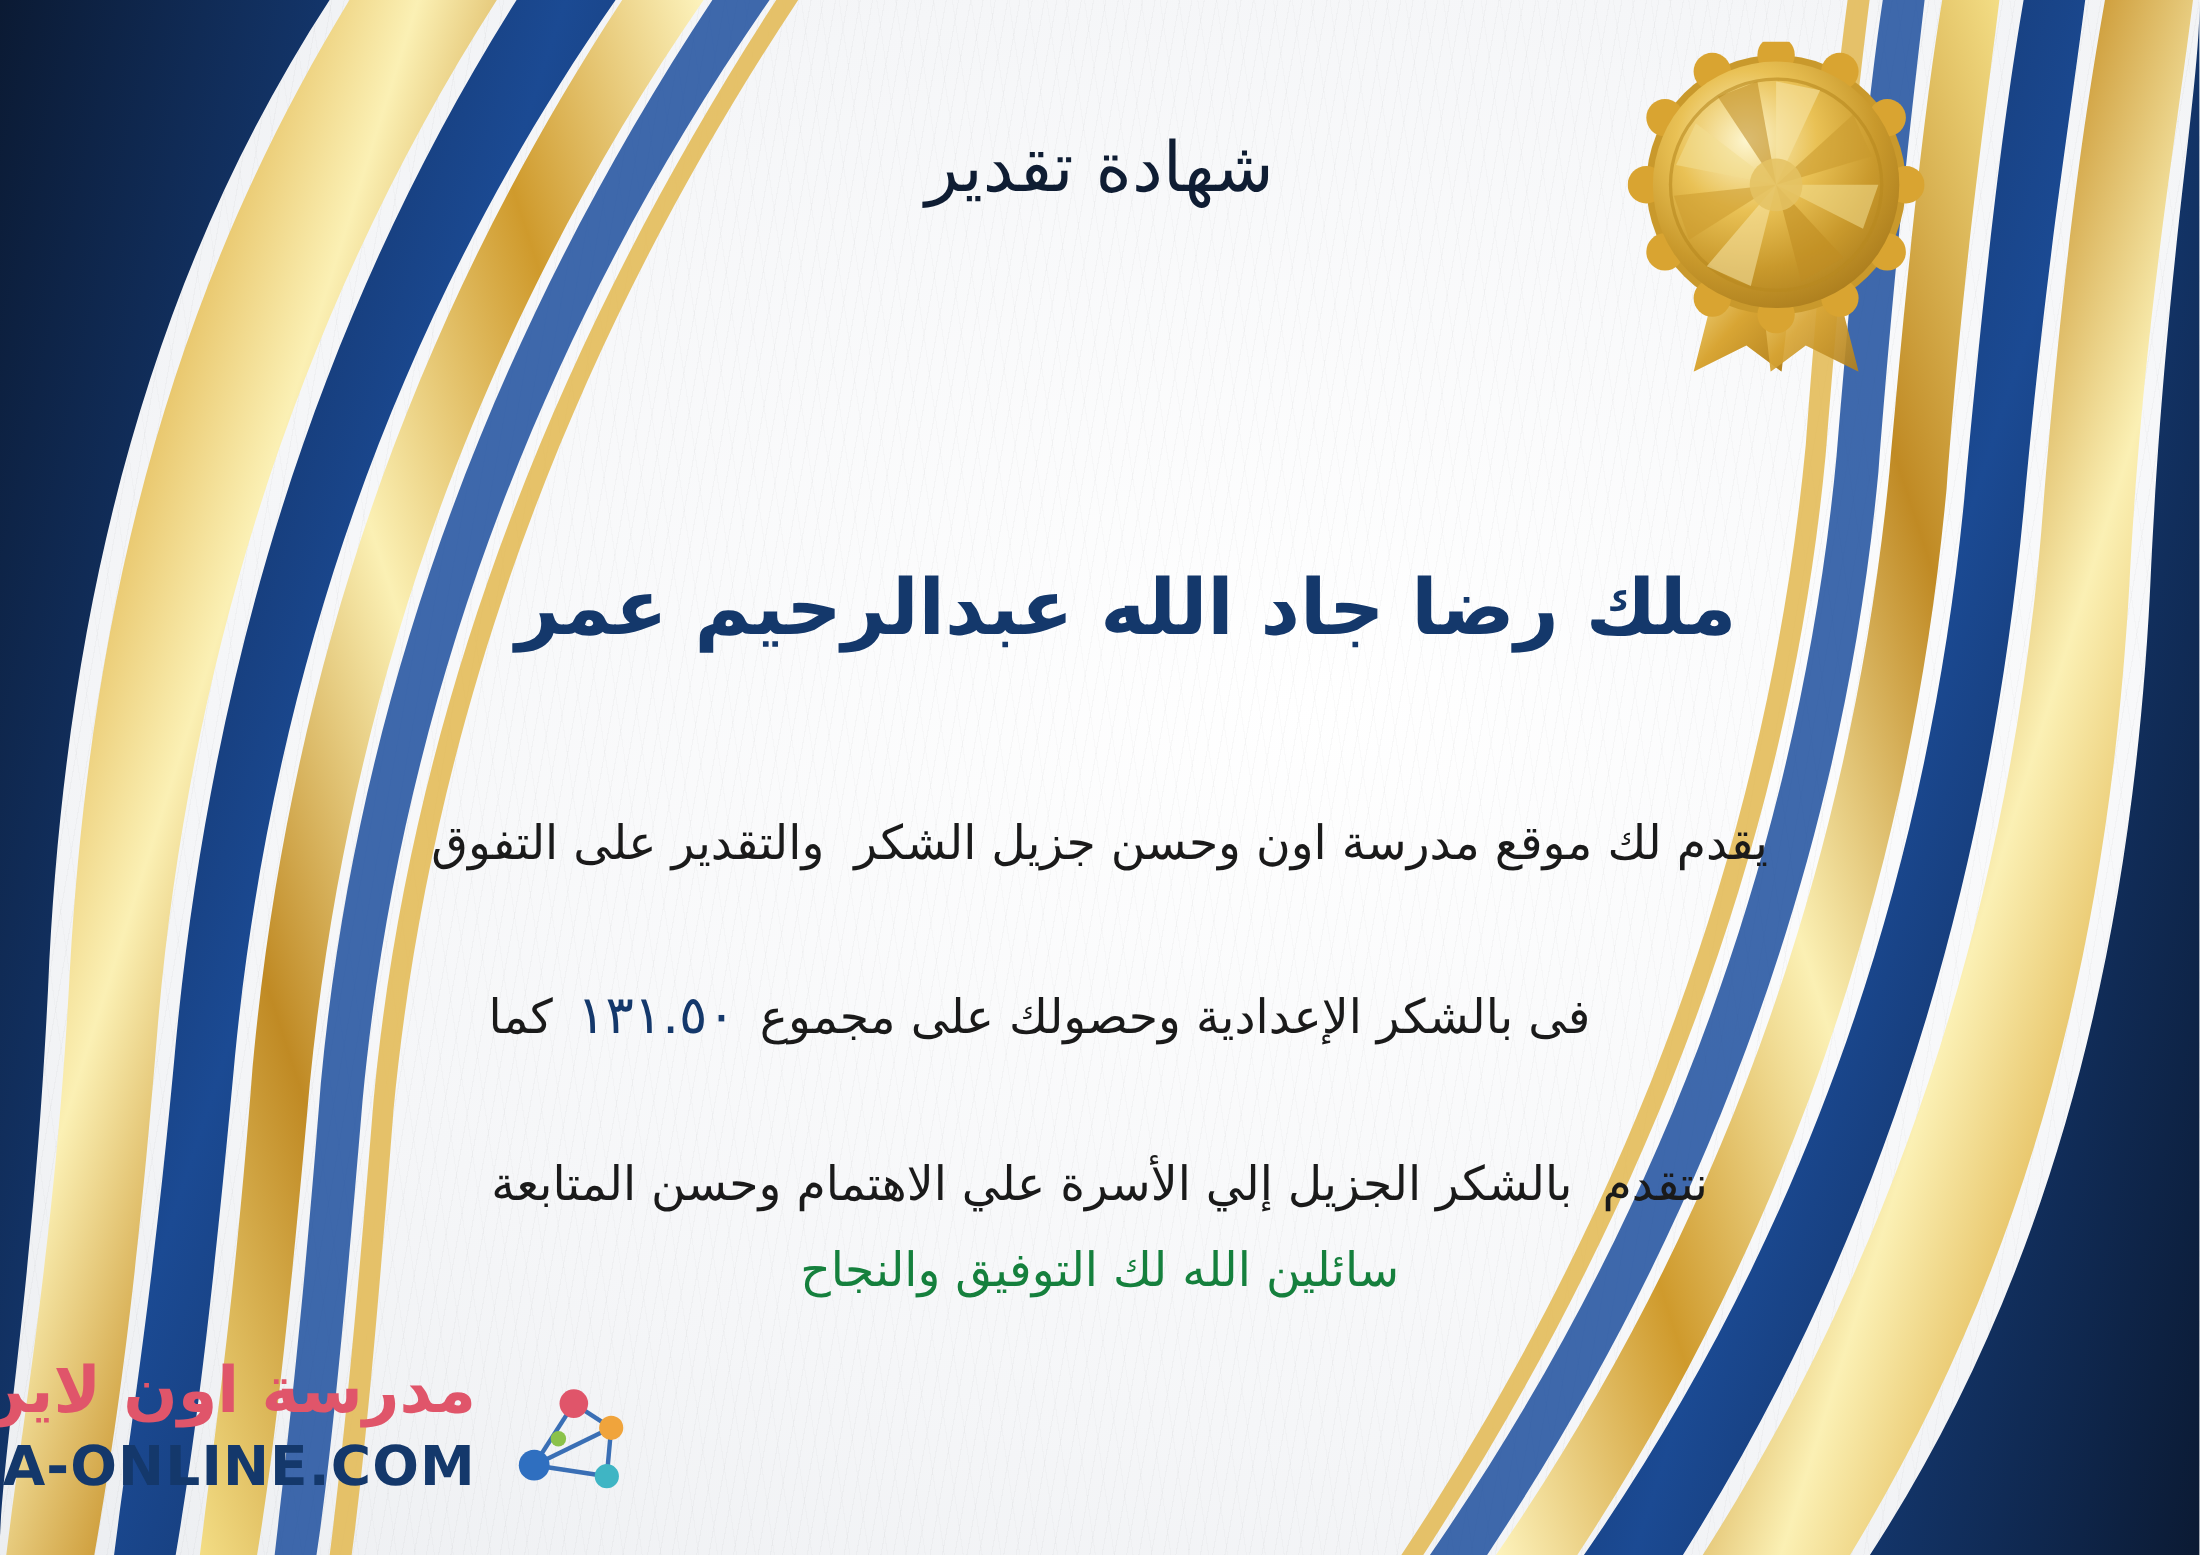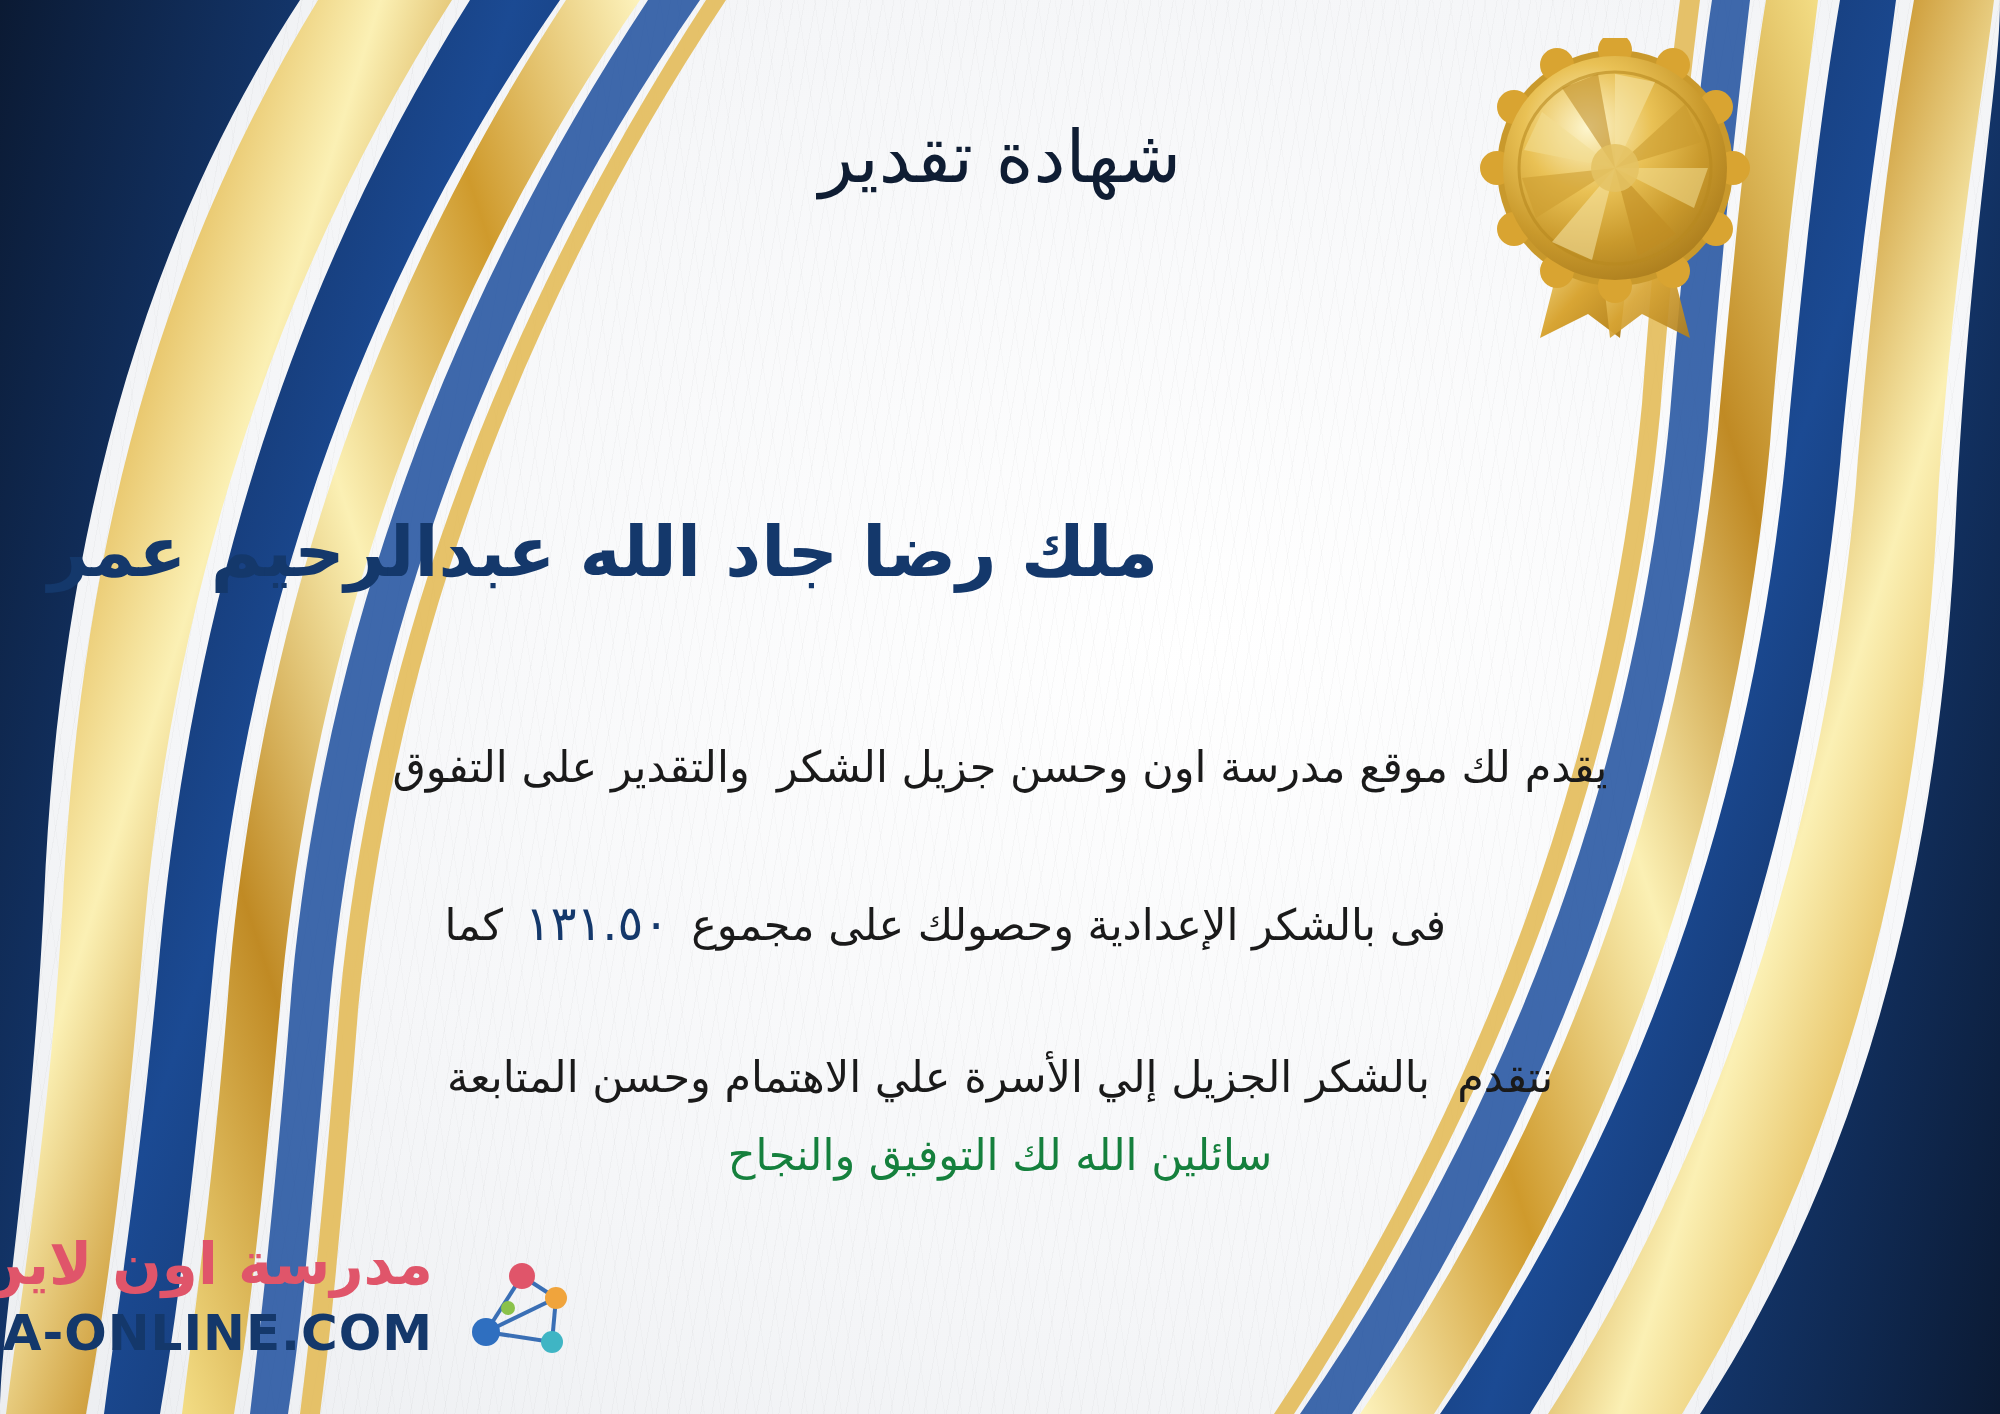--- a/index.html
+++ b/index.html
@@ -65,33 +65,33 @@
     inset: 0;
     direction: rtl;
   }
 
   .cert-title {
     position: absolute;
     top: 118px;
     left: 0;
     right: 0;
     text-align: center;
-    font-size: 72px;
+    font-size: 63px;
     font-weight: 400;
     color: #0f1d33;
     letter-spacing: 0px;
     line-height: 1.1;
   }
 
   .recipient-name {
     position: absolute;
     top: 510px;
     left: 0;
     right: 0;
-    text-align: left;
+    text-align: center;
     font-size: 70px;
     font-weight: bold;
     color: #14386b;
     line-height: 1.2;
     padding-left: 48px;
   }
 
   .body-text {
     position: absolute;
     top: 730px;

